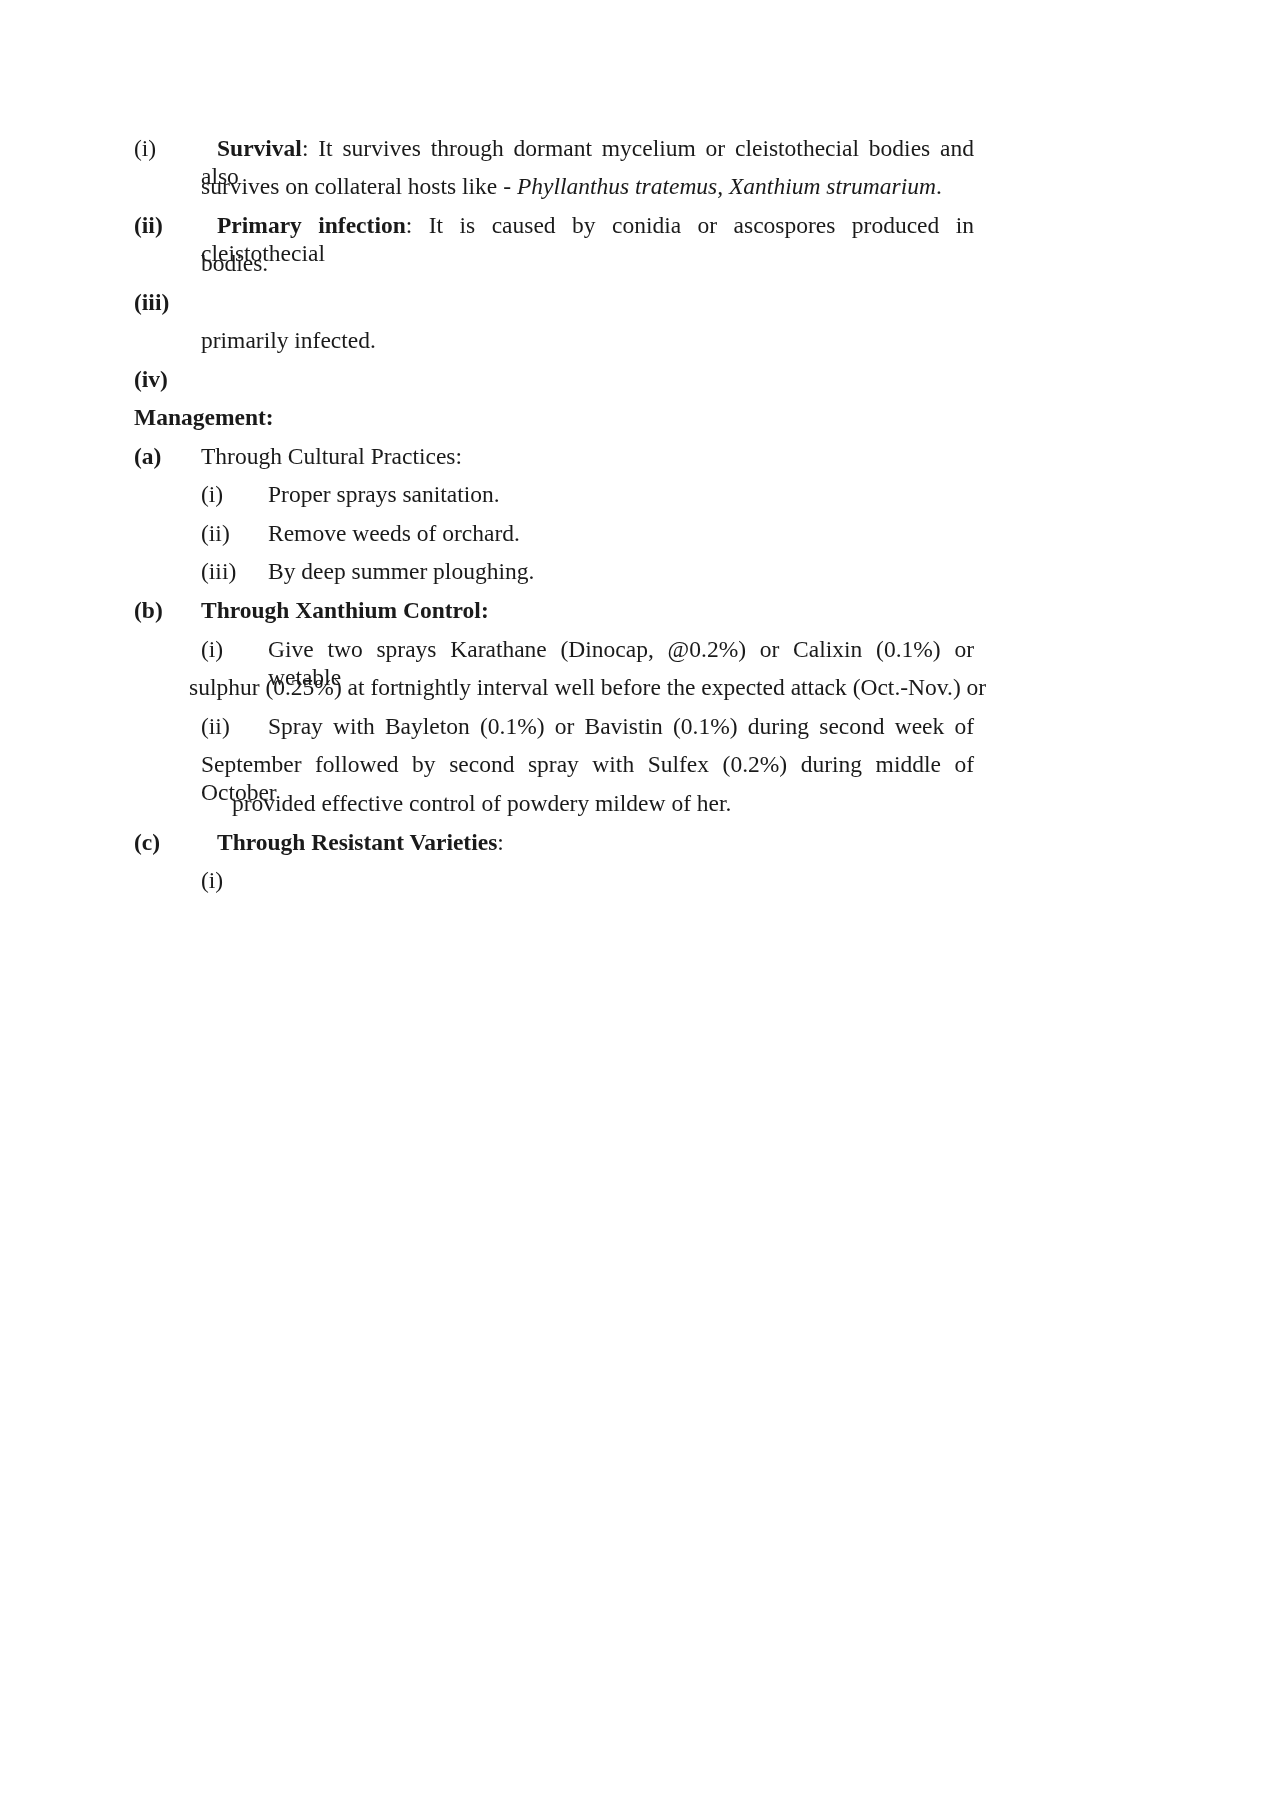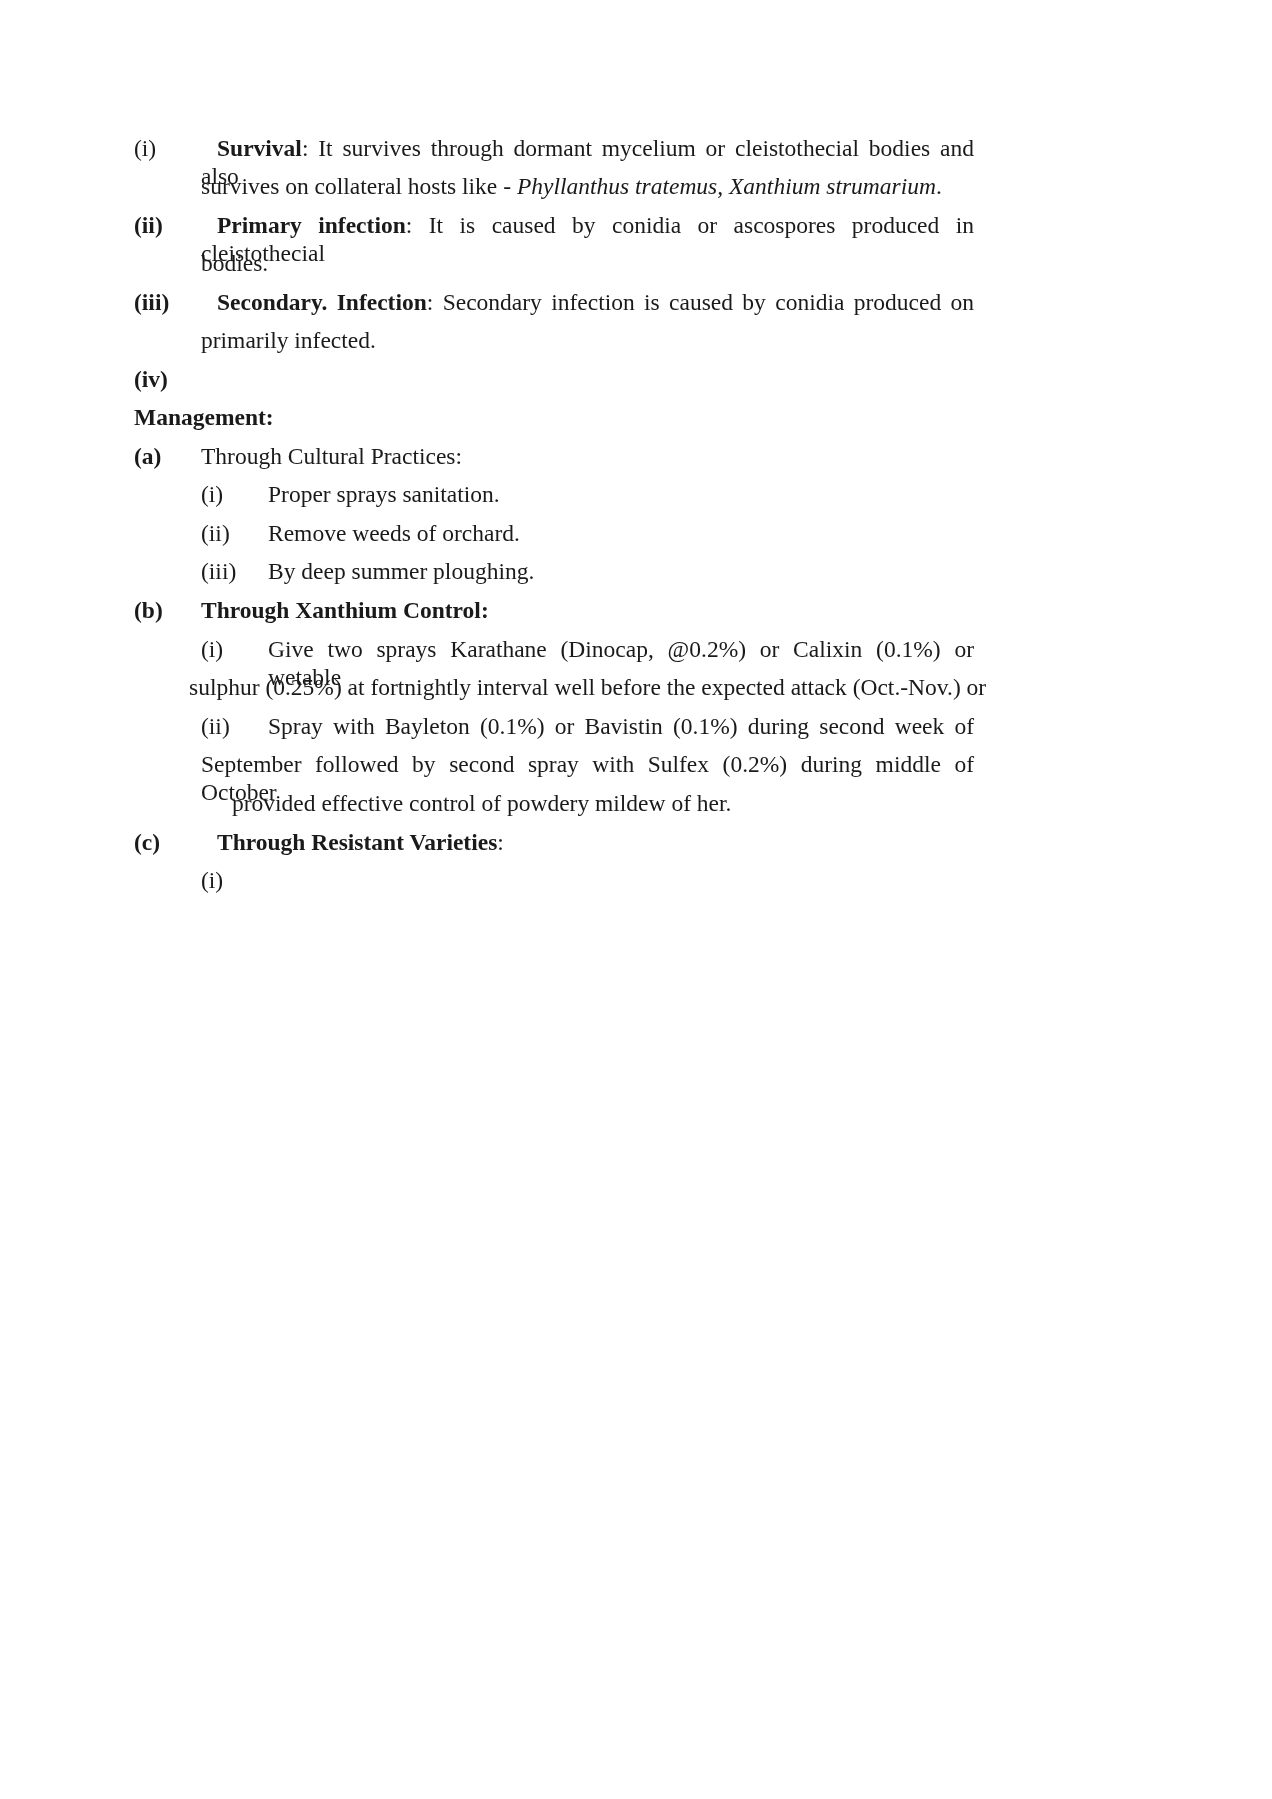--- a/index.html
+++ b/index.html
@@ -26,23 +26,20 @@
     <span>survives on collateral hosts like - </span><i>Phyllanthus tratemus, Xanthium strumarium</i><span>.</span>
   </div>
 
   <div class="line" style="left:134px; top:211px; font-weight:bold;">(ii)</div>
   <div class="line just" style="left:201px; top:211px; width:773px;">
     <b>Primary infection</b><span>: It is caused by conidia or ascospores produced in cleistothecial</span>
   </div>
   <div class="line" style="left:201px; top:249px;">bodies.</div>
 
   <div class="line" style="left:134px; top:288px; font-weight:bold;">(iii)</div>
-  <div class="line just" style="left:201px; top:288px; width:773px;">
-    <b>Secondary. Infection</b><span>: Secondary infection is caused by conidia produced on</span>
-  </div>
   <div class="line" style="left:201px; top:326px;">primarily infected.</div>
 
   <div class="line" style="left:134px; top:365px; font-weight:bold;">(iv)</div>
 
   <div class="line" style="left:134px; top:403px; font-weight:bold;">Management:</div>
 
   <div class="line" style="left:134px; top:442px; font-weight:bold;">(a)</div>
   <div class="line" style="left:201px; top:442px; font-weight:normal;">Through Cultural Practices:</div>
 
   <div class="line" style="left:201px; top:480px;">(i)</div>

